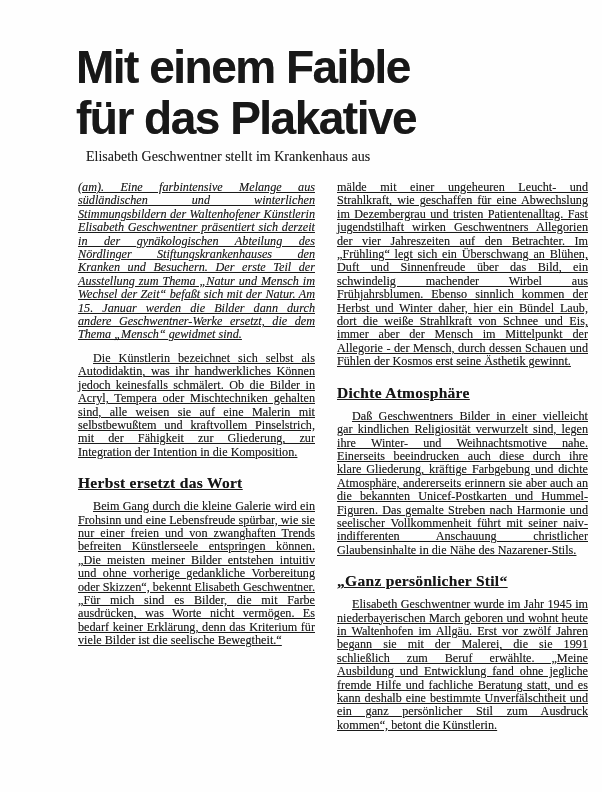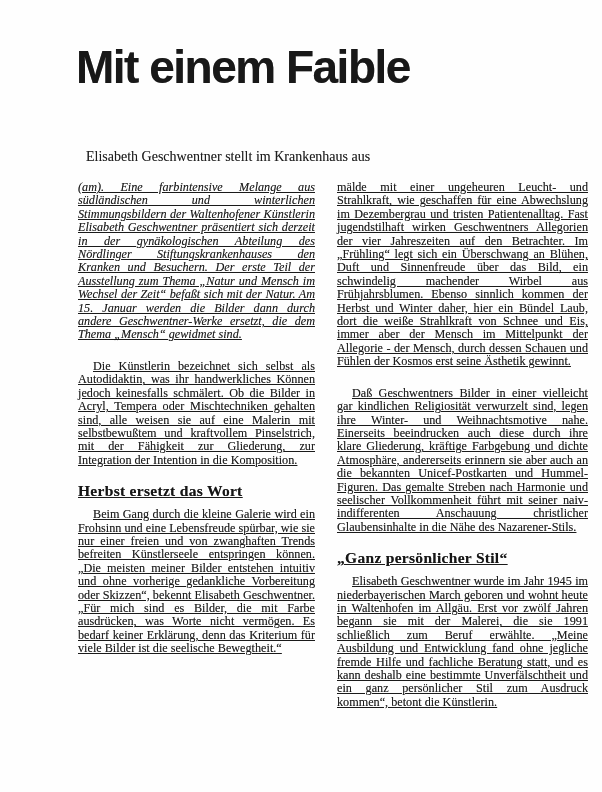--- a/index.html
+++ b/index.html
@@ -61,55 +61,57 @@
   .para {
     margin: 0;
     font-size: 12.2px;
     line-height: 13.4px;
     text-align: justify;
     hyphens: auto;
     -webkit-hyphens: auto;
     color: #1c1c1c;
     text-shadow: 0 0 0.35px rgba(25,25,25,0.45);
   }
-  .para + .para { margin-top: 18px; }
+  .para + .para { margin-top: 10px; }
   .lead { font-style: italic; }
   .indent { text-indent: 15px; }
   .crosshead {
     margin: 15px 0 9px 0;
     font-family: "Liberation Serif", serif;
     font-weight: bold;
     font-size: 15.5px;
     line-height: 17px;
     letter-spacing: 0.3px;
     color: #161616;
     text-shadow: 0 0 0.4px rgba(22,22,22,0.5);
   }
 </style>
 </head>
 <body>
 
 <div class="page">
 
   <h1 class="title">
     <span class="title-line">Mit einem Faible</span>
+    <span class="title-line">für das Plakative</span>
   </h1>
 
   <h2 class="subtitle">Elisabeth Geschwentner stellt im Krankenhaus aus</h2>
 
   <div class="columns">
 
     <div class="col col-left">
       <p class="para lead">(am). Eine farbintensive Melange aus südländischen und winterlichen Stimmungsbildern der Waltenhofener Künstlerin Elisabeth Geschwentner präsentiert sich derzeit in der gynäkologischen Abteilung des Nördlinger Stiftungskrankenhauses den Kranken und Besuchern. Der erste Teil der Ausstellung zum Thema „Natur und Mensch im Wechsel der Zeit“ befaßt sich mit der Natur. Am 15. Januar werden die Bilder dann durch andere Geschwentner-Werke ersetzt, die dem Thema „Mensch“ gewidmet sind.</p>
       <p class="para indent">Die Künstlerin bezeichnet sich selbst als Autodidaktin, was ihr handwerkliches Können jedoch keinesfalls schmälert. Ob die Bilder in Acryl, Tempera oder Mischtechniken gehalten sind, alle weisen sie auf eine Malerin mit selbstbewußtem und kraftvollem Pinselstrich, mit der Fähigkeit zur Gliederung, zur Integration der Intention in die Komposition.</p>
       <h3 class="crosshead">Herbst ersetzt das Wort</h3>
       <p class="para indent">Beim Gang durch die kleine Galerie wird ein Frohsinn und eine Lebensfreude spürbar, wie sie nur einer freien und von zwanghaften Trends befreiten Künstlerseele entspringen können. „Die meisten meiner Bilder entstehen intuitiv und ohne vorherige gedankliche Vorbereitung oder Skizzen“, bekennt Elisabeth Geschwentner. „Für mich sind es Bilder, die mit Farbe ausdrücken, was Worte nicht vermögen. Es bedarf keiner Erklärung, denn das Kriterium für viele Bilder ist die seelische Bewegtheit.“</p>
     </div>
 
     <div class="col col-right">
       <p class="para">mälde mit einer ungeheuren Leucht- und Strahlkraft, wie geschaffen für eine Abwechslung im Dezembergrau und tristen Patientenalltag. Fast jugendstilhaft wirken Geschwentners Allegorien der vier Jahreszeiten auf den Betrachter. Im „Frühling“ legt sich ein Überschwang an Blühen, Duft und Sinnenfreude über das Bild, ein schwindelig machender Wirbel aus Frühjahrsblumen. Ebenso sinnlich kommen der Herbst und Winter daher, hier ein Bündel Laub, dort die weiße Strahlkraft von Schnee und Eis, immer aber der Mensch im Mittelpunkt der Allegorie - der Mensch, durch dessen Schauen und Fühlen der Kosmos erst seine Ästhetik gewinnt.</p>
+      <h3 class="crosshead">Dichte Atmosphäre</h3>
       <p class="para indent">Daß Geschwentners Bilder in einer vielleicht gar kindlichen Religiosität verwurzelt sind, legen ihre Winter- und Weihnachtsmotive nahe. Einerseits beeindrucken auch diese durch ihre klare Gliederung, kräftige Farbgebung und dichte Atmosphäre, andererseits erinnern sie aber auch an die bekannten Unicef-Postkarten und Hummel-Figuren. Das gemalte Streben nach Harmonie und seelischer Vollkommenheit führt mit seiner naiv-indifferenten Anschauung christlicher Glaubensinhalte in die Nähe des Nazarener-Stils.</p>
       <h3 class="crosshead">„Ganz persönlicher Stil“</h3>
       <p class="para indent">Elisabeth Geschwentner wurde im Jahr 1945 im niederbayerischen March geboren und wohnt heute in Waltenhofen im Allgäu. Erst vor zwölf Jahren begann sie mit der Malerei, die sie 1991 schließlich zum Beruf erwählte. „Meine Ausbildung und Entwicklung fand ohne jegliche fremde Hilfe und fachliche Beratung statt, und es kann deshalb eine bestimmte Unverfälschtheit und ein ganz persönlicher Stil zum Ausdruck kommen“, betont die Künstlerin.</p>
     </div>
 
   </div>
 </div>
 
 </body></html>

